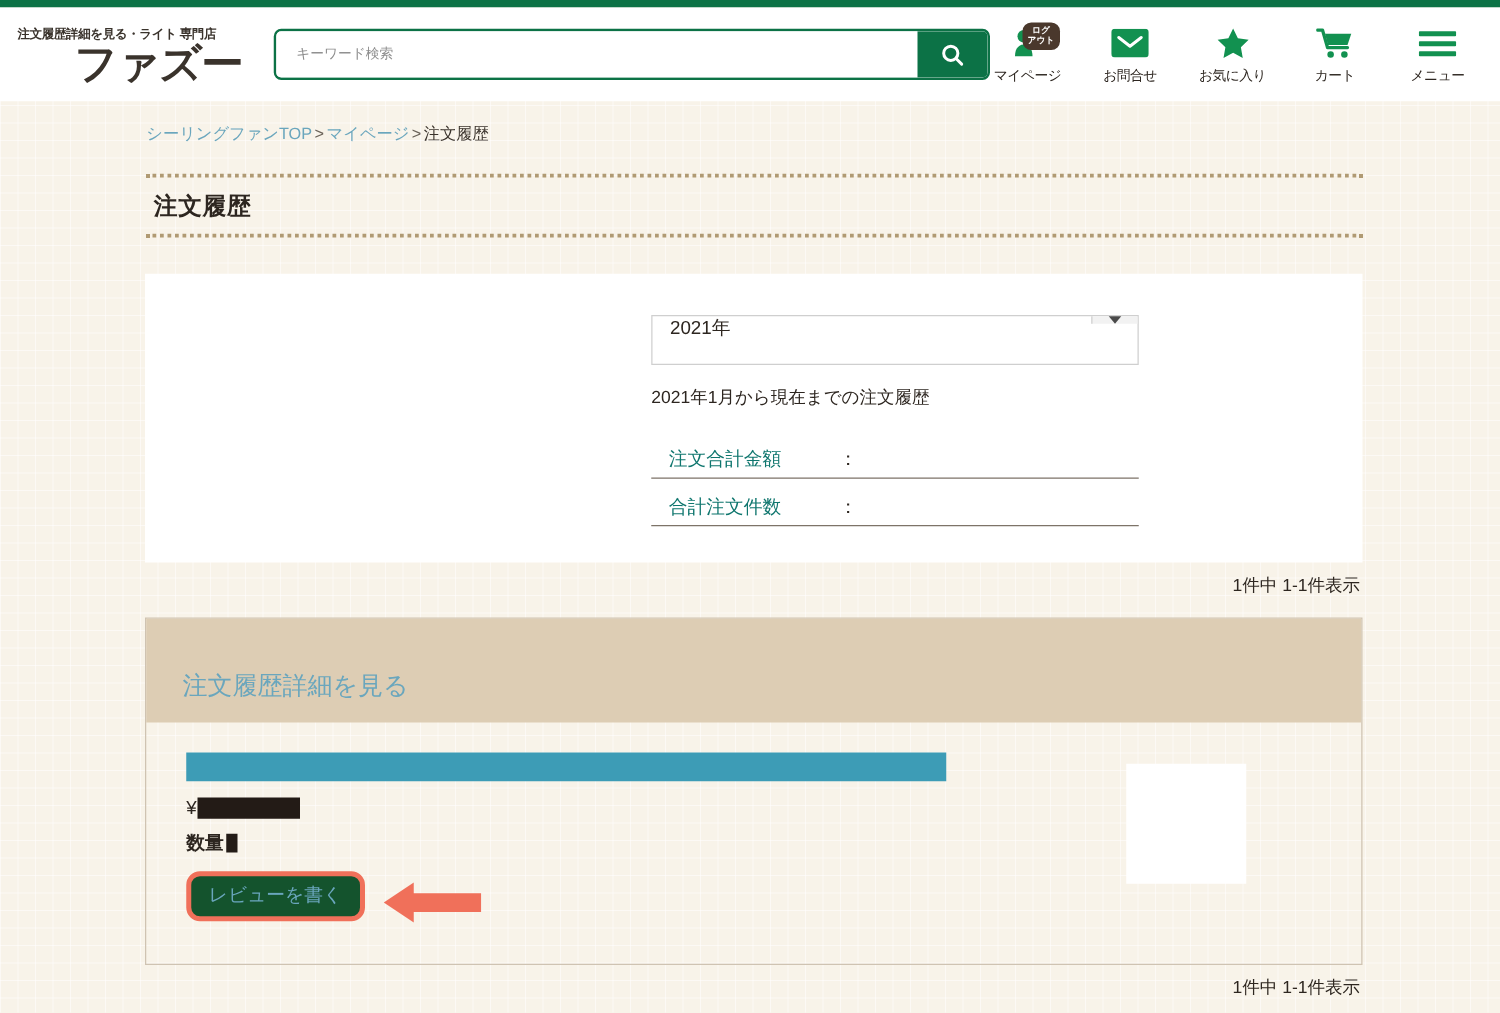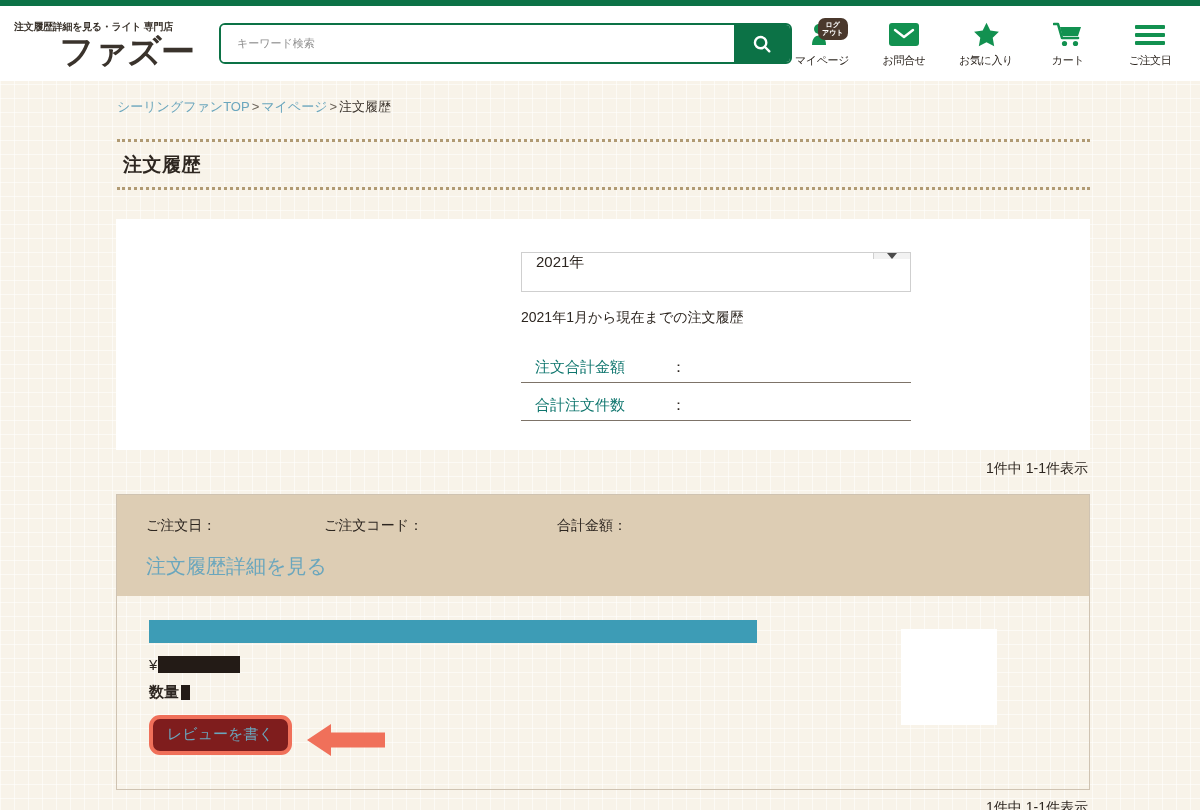--- a/index.html
+++ b/index.html
@@ -334,21 +334,21 @@
   }
   
   .review-holder {
     position: relative;
     display: inline-block;
     margin-top: 2px;
   }
   .hl-box {
     border: 4px solid #f0705a;
     border-radius: 11px;
-    background: #7f1d1d;
+    background: #14532d;
     padding: 6px 14px 7px 14px;
     display: inline-block;
   }
   .arrow-annot {
     position: absolute;
     left: 158px;
     top: 8px;
     width: 78px;
     height: 34px;
   }
@@ -440,21 +440,21 @@
     </div>
 
     <div class="hicon">
       <div class="glyph">
         <svg width="30" height="22" viewBox="0 0 30 22">
           <rect x="0" y="1" width="30" height="4" rx="1" fill="#129150"></rect>
           <rect x="0" y="9" width="30" height="4" rx="1" fill="#129150"></rect>
           <rect x="0" y="17" width="30" height="4" rx="1" fill="#129150"></rect>
         </svg>
       </div>
-      <div class="label">ご注文日</div>
+      <div class="label">メニュー</div>
     </div>
 
   </div>
 </div>
 
 <div class="content">
 
   <div class="breadcrumb">
     <a>シーリングファンTOP</a><span class="sep">&gt;</span><a>マイページ</a><span class="sep">&gt;</span><span class="current">注文履歴</span>
   </div>
@@ -488,25 +488,20 @@
         <div class="kv-val"></div>
       </div>
     </div>
   </div>
 
   <div class="pager-top">1件中 1-1件表示</div>
 
   <div class="order-card">
 
     <div class="order-head">
-      <div class="order-meta">
-        <div class="m1">ご注文日：</div>
-        <div class="m2">ご注文コード：</div>
-        <div class="m3">合計金額：</div>
-      </div>
       <a class="order-detail-link">注文履歴詳細を見る</a>
     </div>
 
     <div class="order-body">
       <div class="item-info">
 
         <div class="redacted-title"></div>
 
         <div class="price-line">
           <span>¥</span>

